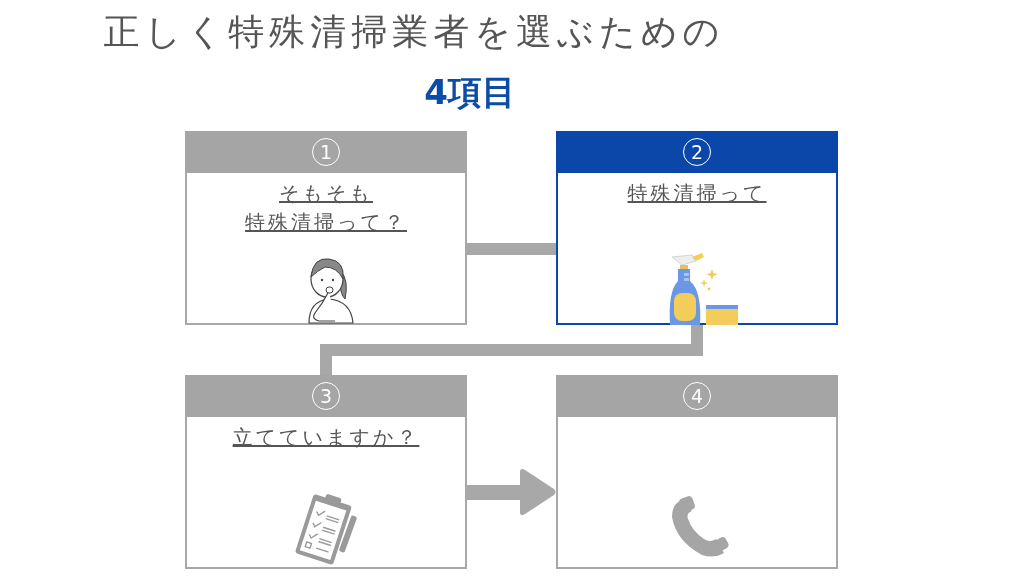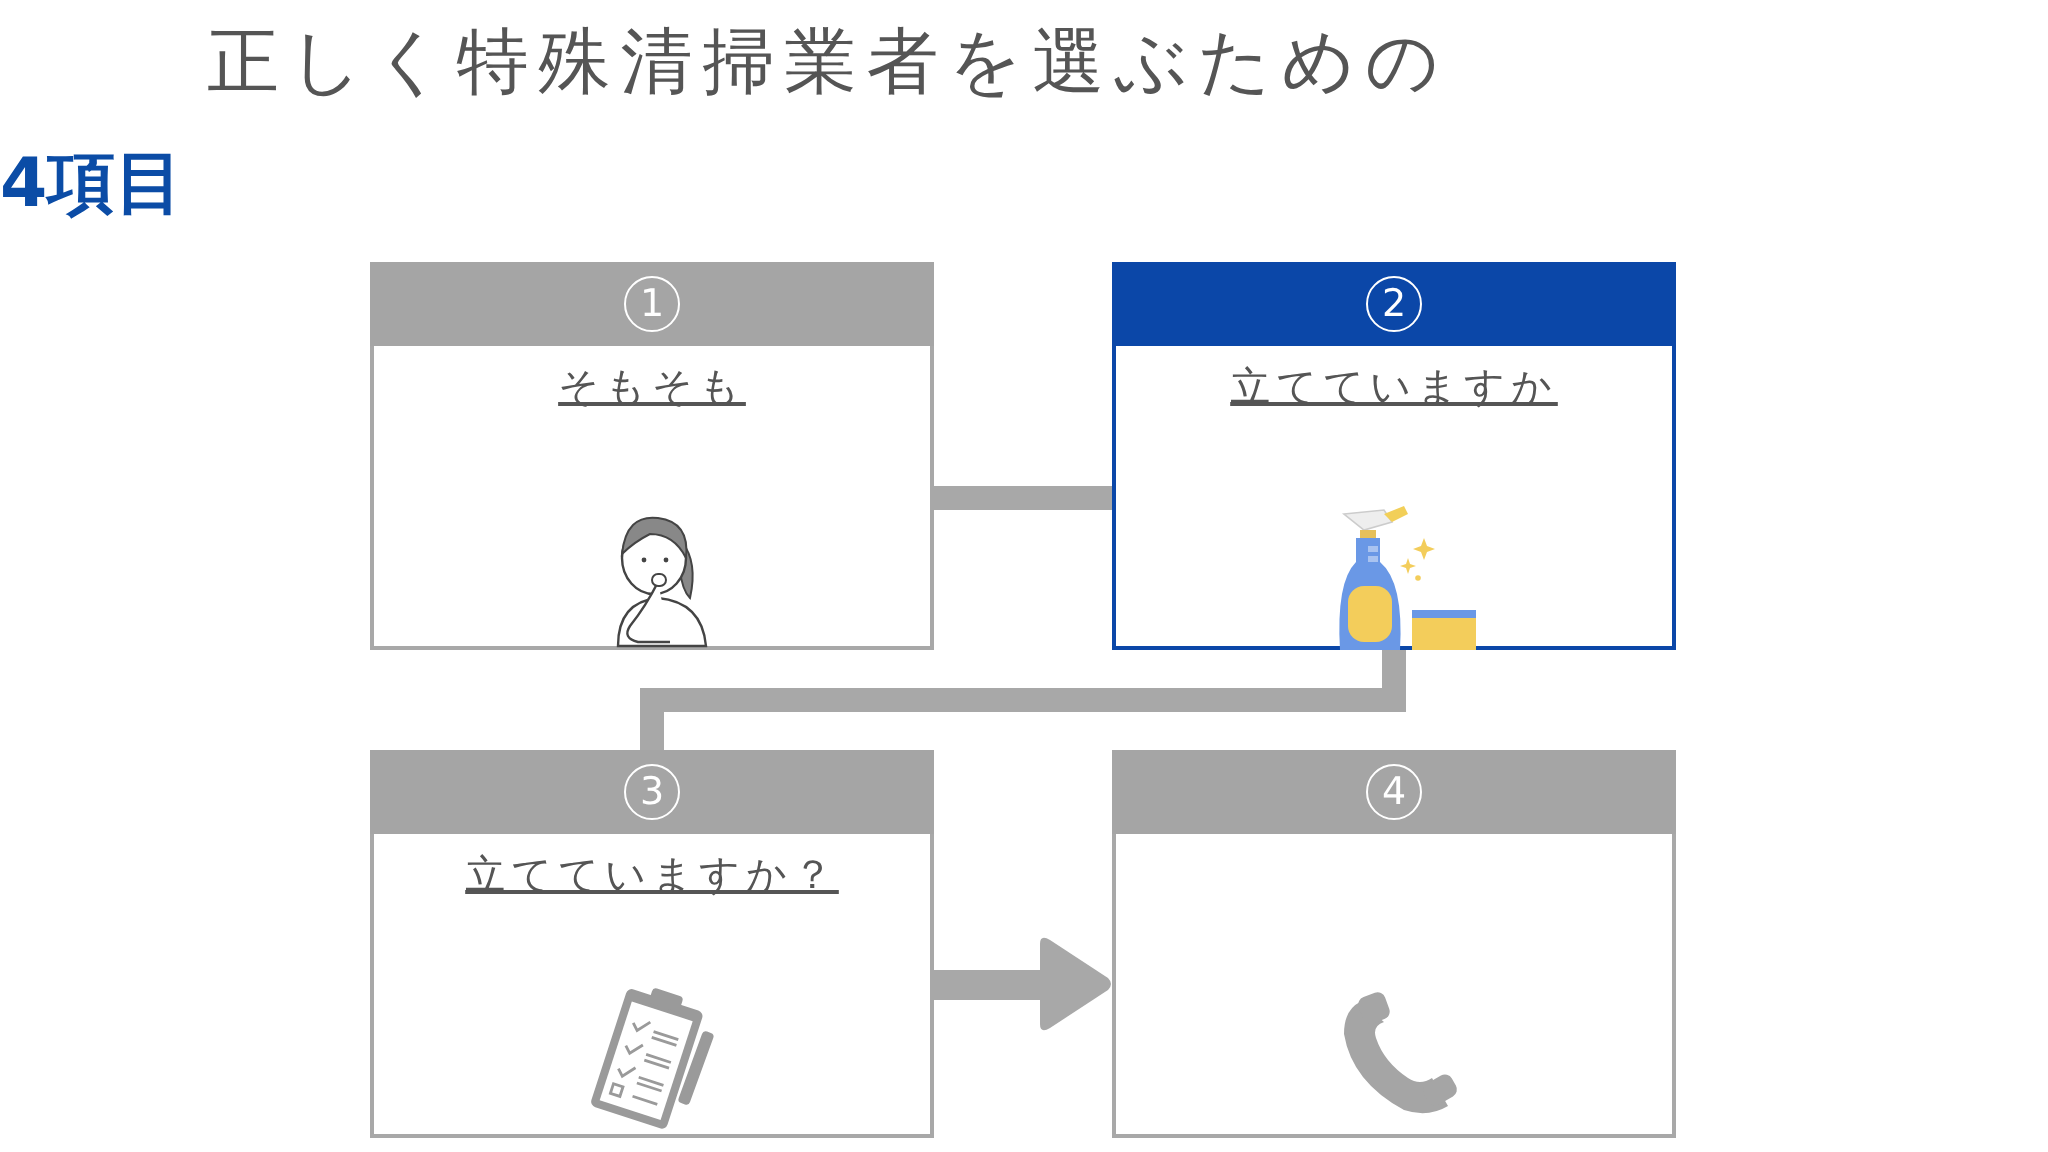--- a/index.html
+++ b/index.html
@@ -1,18 +1,18 @@
 <!DOCTYPE html>
 <html><head>
 <meta charset="utf-8">
 <style>
   html,body{margin:0;padding:0;background:#ffffff;}
   body{width:1024px;height:576px;position:relative;overflow:hidden;font-family:"DejaVu Sans","Liberation Sans",sans-serif;}
   .title{position:absolute;left:0;width:828px;text-align:center;color:#555555;font-size:36px;letter-spacing:5px;top:8px;line-height:48px;}
-  .subtitle{position:absolute;left:0;width:940px;color:#0b4ca6;font-size:34px;font-weight:bold;top:68px;line-height:48px;}
+  .subtitle{position:absolute;left:0;width:940px;text-align:center;color:#0b4ca6;font-size:34px;font-weight:bold;top:68px;line-height:48px;}
   .card{position:absolute;width:282px;height:194px;box-sizing:border-box;border:2px solid #a8a8a8;background:#fff;}
   .card.active{border-color:#0b47a8;}
   .card .hdr{position:absolute;left:-2px;top:-2px;width:282px;height:42px;background:#a5a5a5;display:flex;align-items:center;justify-content:center;}
   .card.active .hdr{background:#0b47a8;}
   .num{width:28px;height:28px;border:1.6px solid #fff;border-radius:50%;color:#fff;font-size:19px;display:flex;align-items:center;justify-content:center;box-sizing:border-box;}
   .body-text{position:absolute;left:0;top:46px;width:100%;text-align:center;color:#555;font-size:20px;line-height:29px;letter-spacing:3px;text-decoration:underline;}
   .ill{position:absolute;}
   .conn{position:absolute;background:#a8a8a8;}
 </style>
 </head>
@@ -29,39 +29,40 @@
   <rect x="0" y="19" width="56" height="15" fill="#a8a8a8"></rect>
   <path d="M54 6 Q54 1 59 4 L88 23 Q91 26 88 29 L59 48 Q54 51 54 46 Z" fill="#a8a8a8"></path>
 </svg>
 
 <div class="card" style="left:185px;top:131px;">
   <div class="hdr">
     <div class="num">1</div>
   </div>
   <div class="body-text">
     <div>そもそも</div>
+    <div>特殊清掃って？</div>
   </div>
   <svg class="ill" style="left:108px;top:118px" width="68" height="74" viewBox="0 0 68 74">
     <path d="M14 72 Q14 50 34 48 Q56 50 58 72 Z" fill="#fff" stroke="#444" stroke-width="1.2"></path>
     <path d="M46 20 Q54 30 50 48 Q46 44 45 34" fill="#888" stroke="#444" stroke-width="1"></path>
     <ellipse cx="32" cy="28" rx="16" ry="18" fill="#fff" stroke="#444" stroke-width="1.2"></ellipse>
     <path d="M16 26 Q18 6 34 8 Q50 10 48 28 Q42 16 30 16 Q22 20 16 26 Z" fill="#888" stroke="#444" stroke-width="1"></path>
     <circle cx="27" cy="29" r="1.2" fill="#444"></circle>
       <circle cx="38" cy="29" r="1.2" fill="#444"></circle>
     <path d="M34 40 Q28 52 20 62 Q16 68 24 70 L40 70" fill="#fff" stroke="#444" stroke-width="1.2"></path>
     <rect x="31" y="36" width="7" height="6" rx="3" fill="#fff" stroke="#444" stroke-width="1"></rect>
   </svg>
 </div>
 
 <div class="card active" style="left:556px;top:131px;">
   <div class="hdr">
     <div class="num">2</div>
   </div>
   <div class="body-text">
-    <div>立てていますか</div>
+    <div>特殊清掃って</div>
   </div>
   <svg class="ill" style="left:100px;top:118px" width="90" height="76" viewBox="0 0 90 76">
     <path d="M14 6 L34 4 L38 10 L24 14 Z" fill="#eeeeee" stroke="#ccc" stroke-width="0.8"></path>
     <path d="M34 6 L44 2 L46 6 L38 10 Z" fill="#f2cf58"></path>
     <rect x="22" y="14" width="8" height="4" fill="#e6c05a"></rect>
     <path d="M20 18 L32 18 L32 30 Q44 40 42 74 L12 74 Q10 40 20 30 Z" fill="#6a98e6"></path>
     <rect x="16" y="42" width="22" height="28" rx="8" fill="#f3cd5b"></rect>
     <rect x="26" y="22" width="5" height="3" fill="#a9c3f0"></rect>
       <rect x="26" y="27" width="5" height="3" fill="#a9c3f0"></rect>
     <path d="M54 18 l1.5 4 l4 1.5 l-4 1.5 l-1.5 4 l-1.5 -4 l-4 -1.5 l4 -1.5 Z" fill="#f3cd5b"></path>

